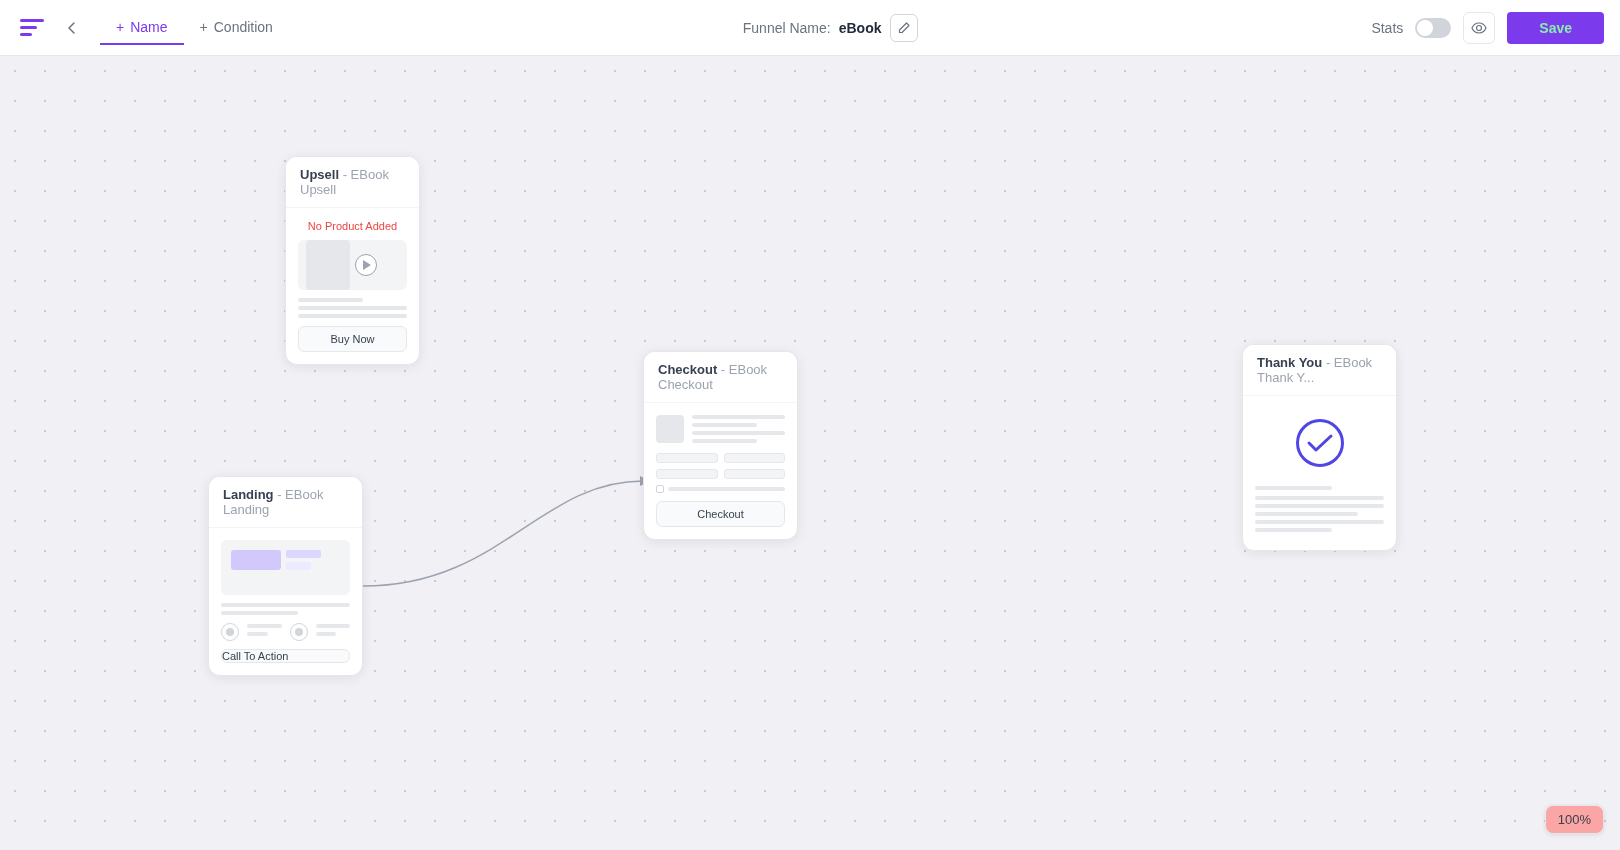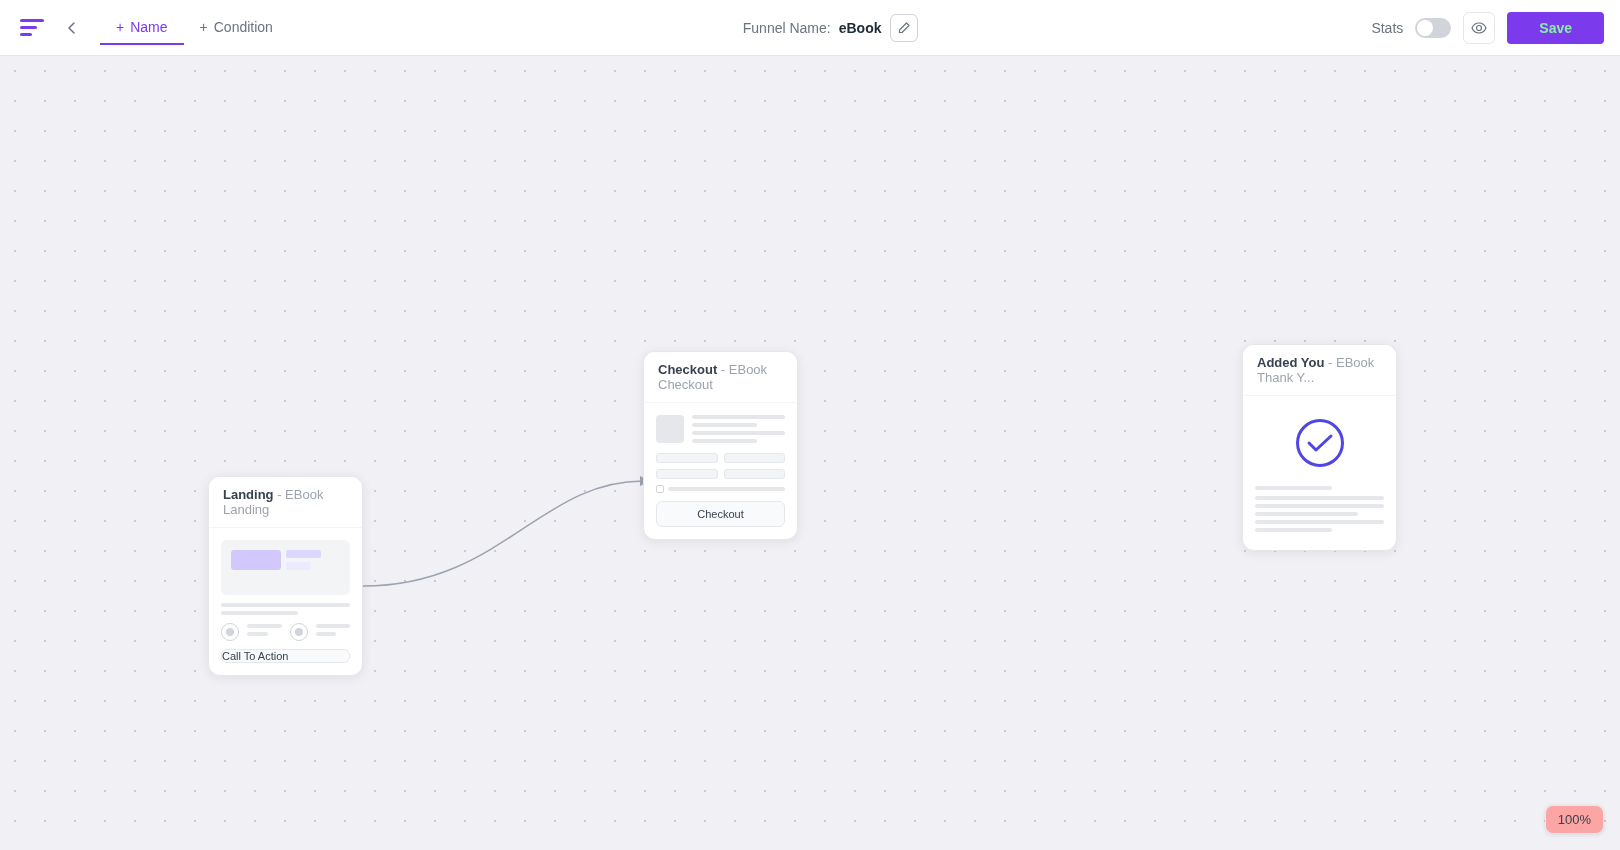--- a/index.html
+++ b/index.html
@@ -237,20 +237,41 @@
 </div>
 
 <div class="canvas">
 
   <svg class="connections-svg">
 
     <path d="M363 530 C500 530 540 425 643 425" fill="none" stroke="#9ca3af" stroke-width="1.5" stroke-linecap="round"></path>
     <polygon points="640,420 650,425 640,430" fill="#9ca3af"></polygon>
   </svg>
 
+  <div class="card upsell-card">
+    <div class="card-header">
+      <span class="card-type">Upsell</span>
+      <span class="card-name">- EBook Upsell</span>
+    </div>
+    <div class="card-body">
+      <div class="no-product">No Product Added</div>
+      <div class="video-placeholder">
+        <div class="video-thumb"></div>
+        <div class="play-icon">
+          <div class="play-tri"></div>
+        </div>
+      </div>
+      <div class="text-lines">
+        <div class="text-line short"></div>
+        <div class="text-line full"></div>
+        <div class="text-line full"></div>
+      </div>
+      <div class="buy-now-btn">Buy Now</div>
+    </div>
+  </div>
 
   <div class="card landing-card">
     <div class="card-header">
       <span class="card-type">Landing</span>
       <span class="card-name">- EBook Landing</span>
     </div>
     <div class="card-body">
       <div class="landing-hero">
         <div class="hero-rect1"></div>
         <div class="hero-rect2"></div>
@@ -306,21 +327,21 @@
       <div class="form-checkbox">
         <div class="checkbox-box"></div>
         <div class="checkbox-line"></div>
       </div>
       <div class="checkout-btn">Checkout</div>
     </div>
   </div>
 
   <div class="card thankyou-card">
     <div class="card-header">
-      <span class="card-type">Added You</span>
+      <span class="card-type">Thank You</span>
       <span class="card-name">- EBook Thank Y...</span>
     </div>
     <div class="card-body">
       <div class="thankyou-icon">
         <div class="check-circle">
           <svg width="28" height="20" viewBox="0 0 28 20" fill="none">
             <path d="M3 10L10 17L25 3" stroke="#4f46e5" stroke-width="3" stroke-linecap="round" stroke-linejoin="round"></path>
           </svg>
         </div>
       </div>

